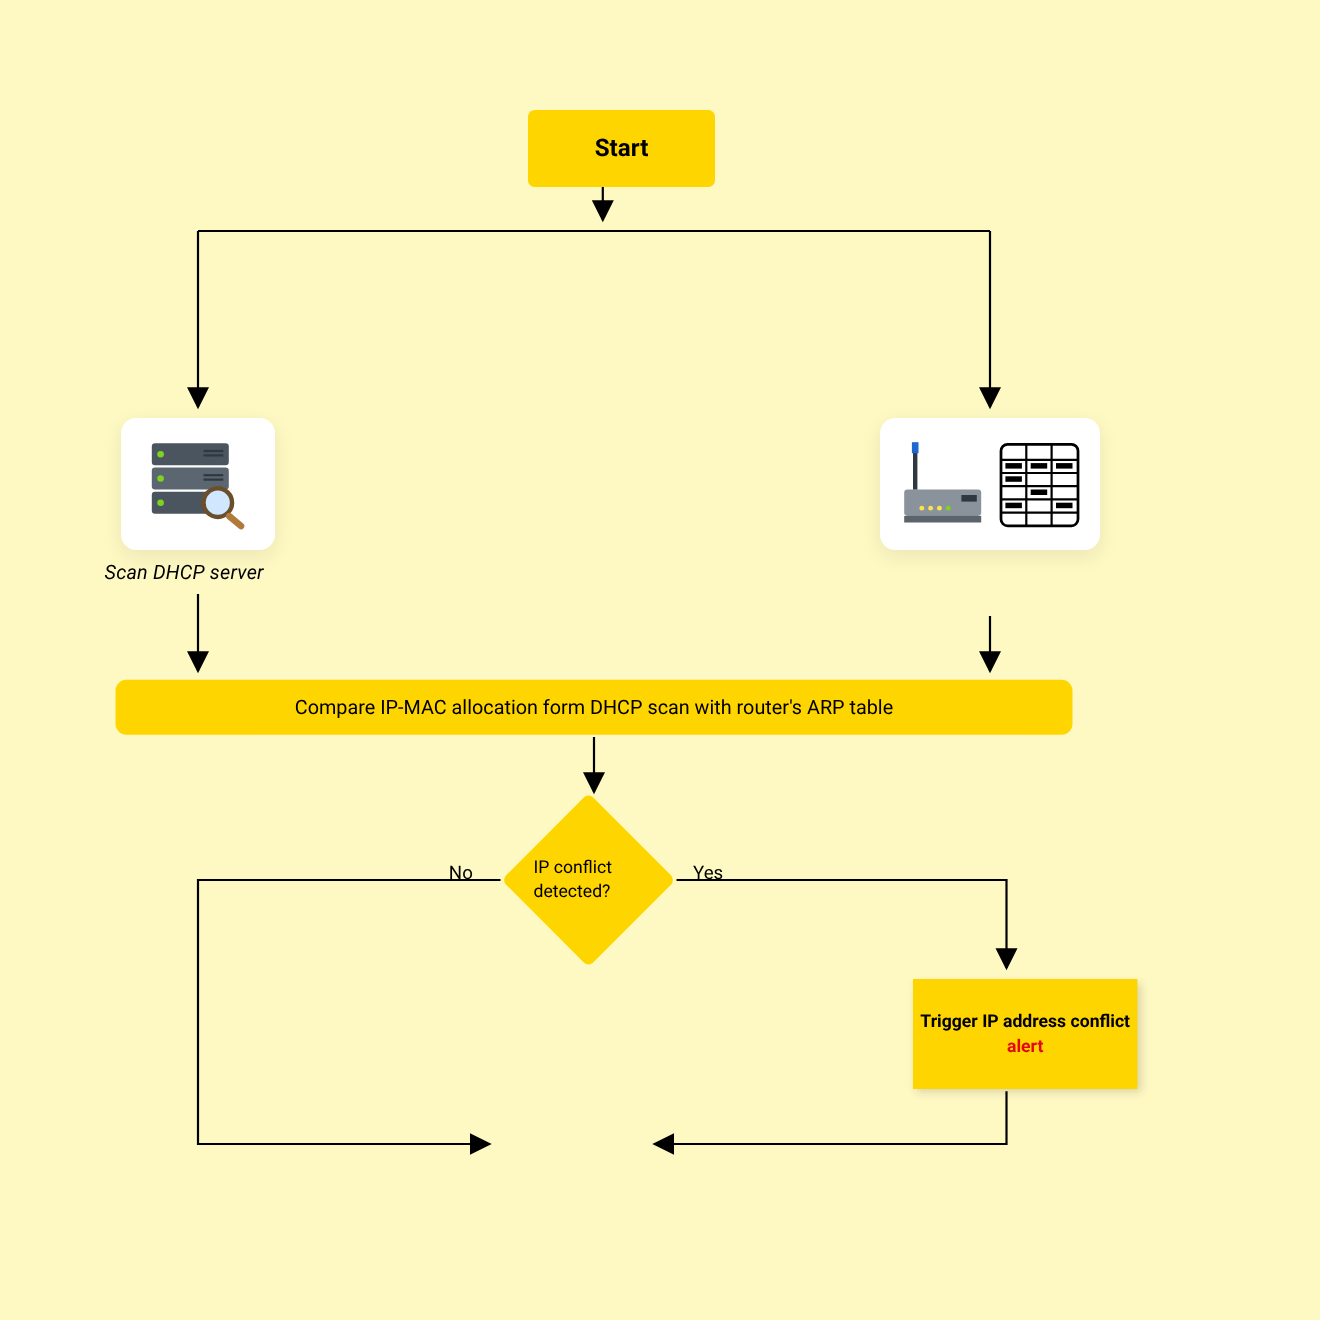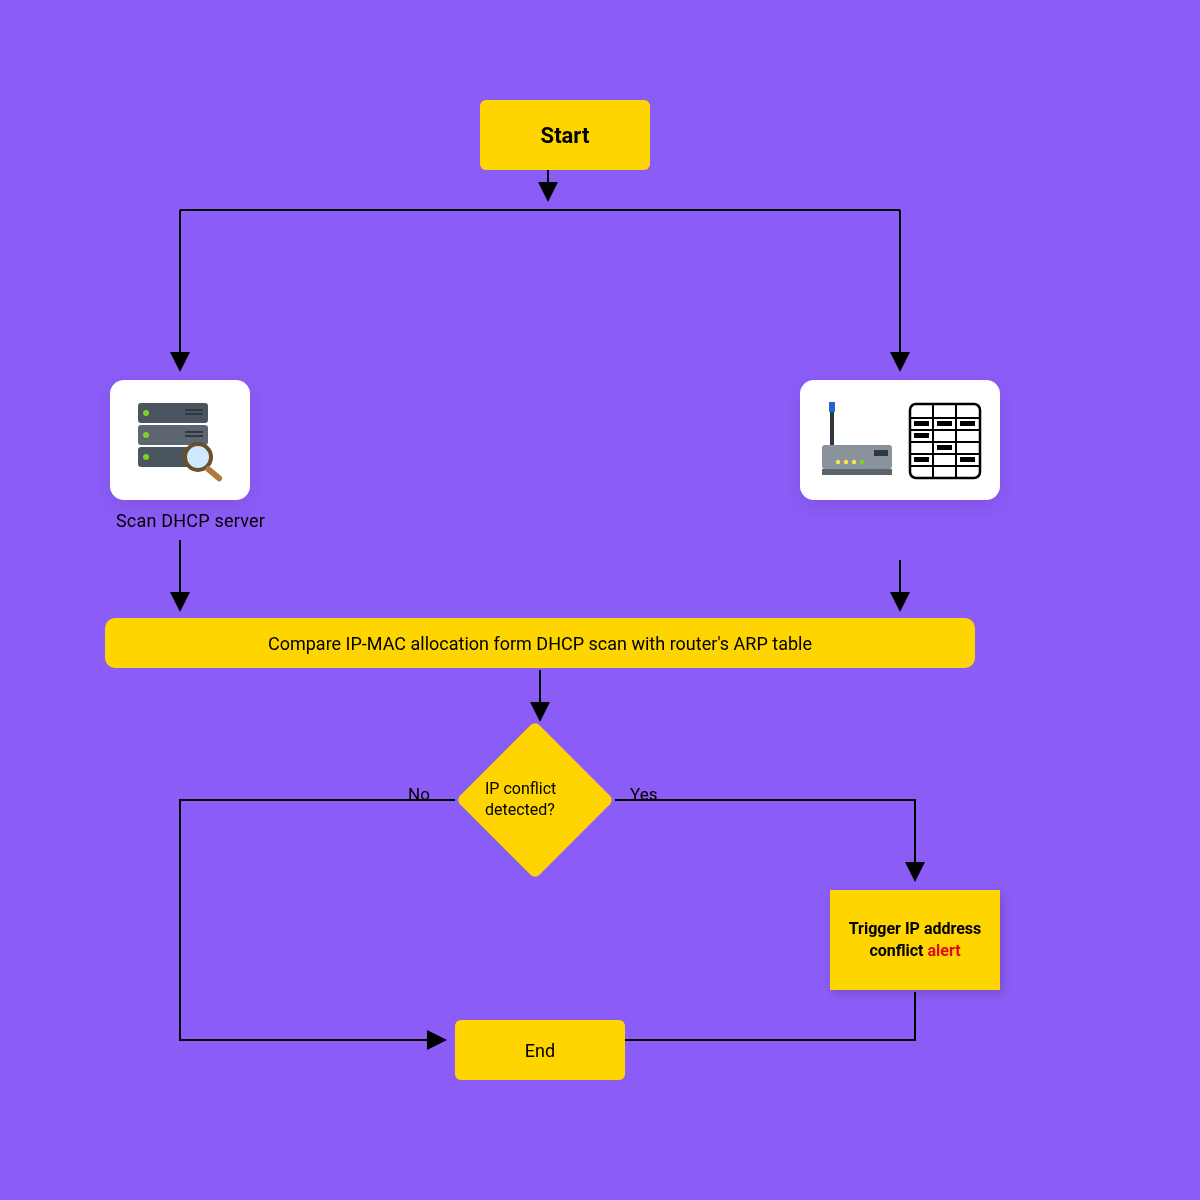--- a/index.html
+++ b/index.html
@@ -1,31 +1,31 @@
 <!DOCTYPE html>
 <html><head>
 <meta charset="utf-8">
 <style>
   html,body{margin:0;padding:0;background:#fff;font-family:-apple-system,BlinkMacSystemFont,"Segoe UI",Roboto,Arial,sans-serif;color:#000;}
-  .canvas{position:relative;width:1200px;height:1200px;background:#8b5cf6;}
+  .canvas{position:relative;width:1200px;height:1200px;background:#fef9c3;}
   .node{position:absolute;display:flex;align-items:center;justify-content:center;text-align:center;}
   .box{background:#ffd500;border-radius:6px;padding:10px 20px;font-size:20px;}
   .start{left:480px;top:100px;width:130px;height:50px;font-weight:700;font-size:22px;}
   .compare{left:105px;top:618px;width:870px;height:50px;background:#ffd500;border-radius:10px;}
   .end{left:455px;top:1020px;width:130px;height:40px;font-size:18px;}
   .card{position:absolute;width:140px;height:120px;background:#fff;border-radius:14px;box-shadow:0 6px 18px rgba(0,0,0,0.08);display:flex;align-items:center;justify-content:center;}
   .card-left{left:110px;top:380px;}
   .card-right{left:800px;top:380px;width:200px;}
-  .label{position:absolute;font-size:18px;text-align:right;letter-spacing:.2px;}
+  .label{position:absolute;font-size:18px;text-align:left;letter-spacing:.2px;font-style:italic;}
   .label-left{left:95px;top:510px;width:170px;}
   .label-right{left:790px;top:510px;width:220px;}
   .diamond{position:absolute;left:455px;top:720px;width:160px;height:160px;}
   .diamond .shape{width:112px;height:112px;background:#ffd500;transform:rotate(45deg);position:absolute;left:24px;top:24px;border-radius:6px;}
   .diamond .text{position:absolute;left:0;top:0;width:160px;height:160px;display:flex;align-items:center;justify-content:center;font-size:16px;line-height:1.3;}
-  .trigger{position:absolute;left:830px;top:890px;width:170px;height:100px;background:#ffd500;display:flex;align-items:center;justify-content:center;text-align:center;font-weight:700;font-size:16px;line-height:1.4;box-shadow:3px 4px 8px rgba(0,0,0,.15);}
+  .trigger{position:absolute;left:830px;top:890px;width:204px;height:100px;background:#ffd500;display:flex;align-items:center;justify-content:center;text-align:center;font-weight:700;font-size:16px;line-height:1.4;box-shadow:3px 4px 8px rgba(0,0,0,.15);}
   .small-label{position:absolute;font-size:17px;margin-top:12px;}
   svg.lines{position:absolute;left:0;top:0;width:1200px;height:1200px;pointer-events:none;}
 </style>
 </head>
 <body>
 
 <div class="canvas">
 
   <svg class="lines">
     <defs>
@@ -126,17 +126,14 @@
   <div class="small-label" style="left:408px;top:772px;">No</div>
   <div class="small-label" style="left:630px;top:772px;">Yes</div>
 
   <div class="trigger">
     <div>
       <span>Trigger IP address conflict</span>
       <span style="color:#e30613;">alert</span>
     </div>
   </div>
 
-  <div class="node box end">
-    <span>End</span>
-  </div>
 
 </div>
 
 </body></html>

